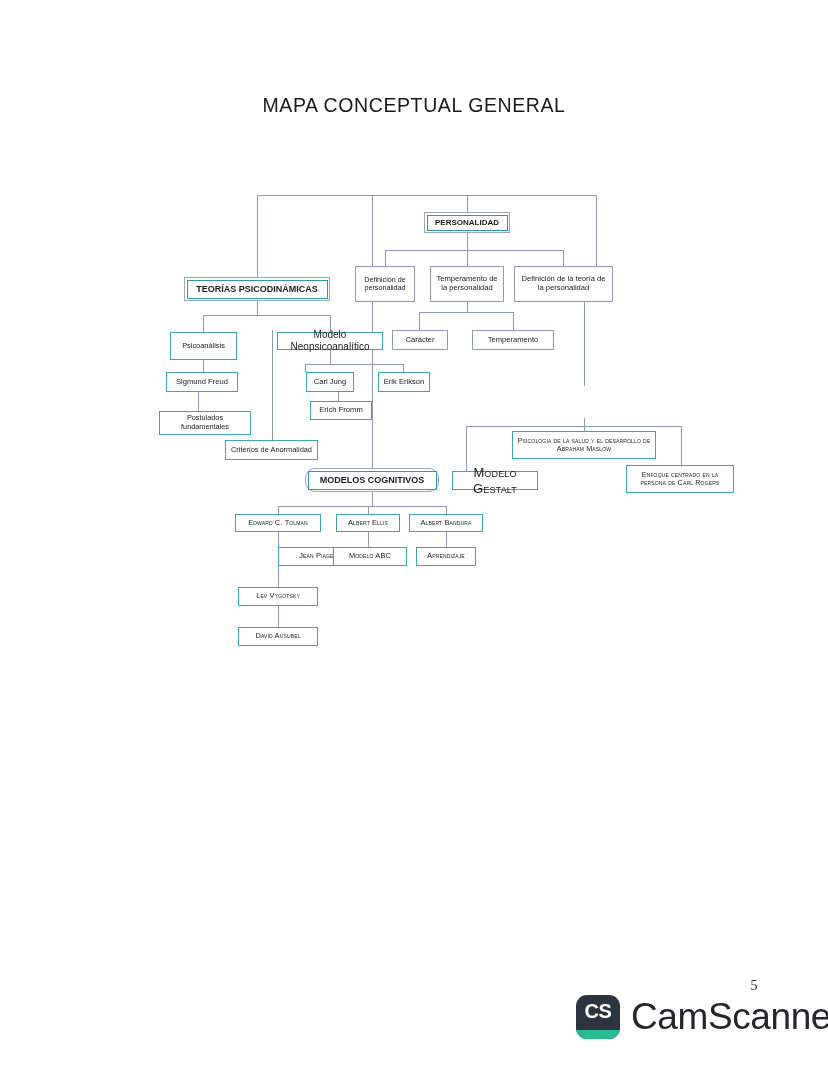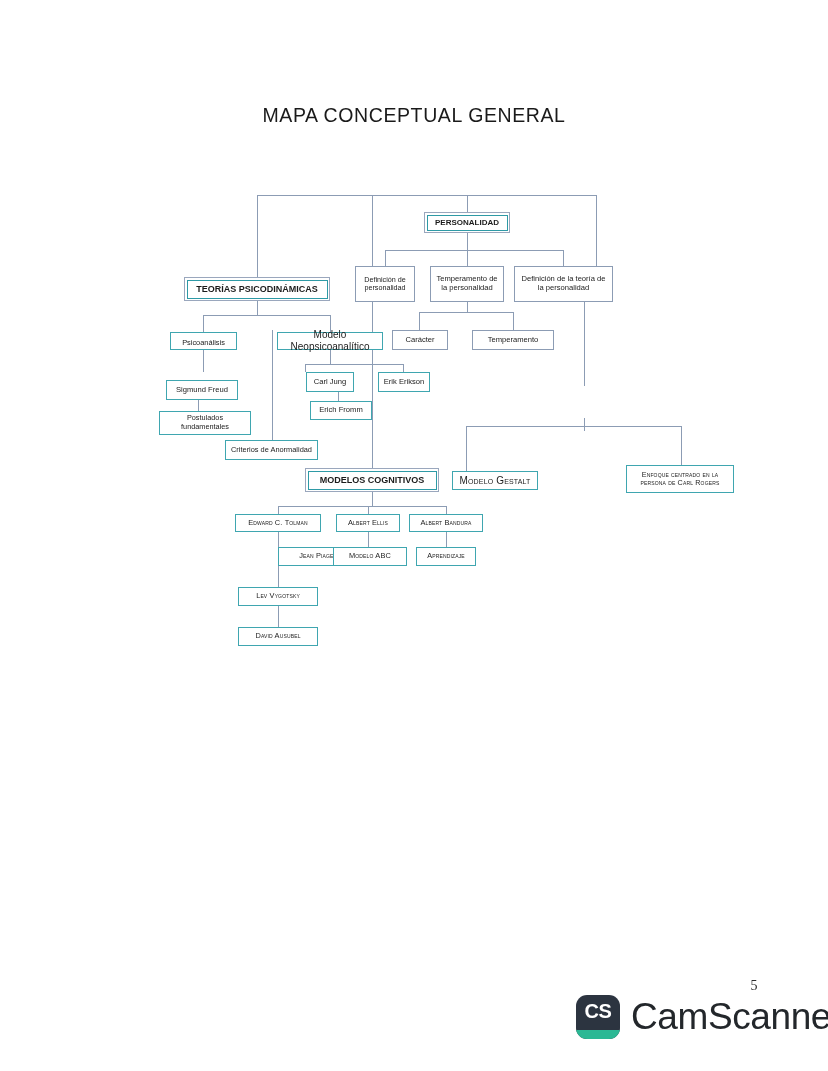--- a/index.html
+++ b/index.html
@@ -19,21 +19,21 @@
     position: absolute;
     left: 0; top: 0;
     width: 828px;
     height: 1071px;
     background: #ffffff;
   }
 
   #page-title {
     position: absolute;
     left: 0;
-    top: 104px;
+    top: 94px;
     width: 828px;
     text-align: center;
     font-size: 19.5px;
     letter-spacing: 0.6px;
     color: #1a1a1a;
     font-family: "Liberation Sans", sans-serif;
     font-weight: 400;
   }
 
   #diagram {
@@ -245,37 +245,37 @@
     </div>
 
     <div class="node plain" style="left:430px; top:266px; width:74px; height:36px; font-size:7.6px;">
       <span>Temperamento de la personalidad</span>
     </div>
 
     <div class="node plain" style="left:514px; top:266px; width:99px; height:36px; font-size:7.6px;">
       <span>Definición de la teoría de la personalidad</span>
     </div>
 
-    <div class="node teal" style="left:170px; top:332px; width:67px; height:18px; font-size:7.4px;align-items:flex-end;">
+    <div class="node teal" style="left:170px; top:332px; width:67px; height:28px; font-size:7.4px;">
       <span>Psicoanálisis</span>
     </div>
 
     <div class="node teal" style="left:277px; top:332px; width:106px; height:18px; font-size:10px;">
       <span>Modelo Neopsicoanalítico</span>
     </div>
 
     <div class="node plain" style="left:392px; top:330px; width:56px; height:20px; font-size:7.6px;">
       <span>Carácter</span>
     </div>
 
     <div class="node plain" style="left:472px; top:330px; width:82px; height:20px; font-size:7.6px;">
       <span>Temperamento</span>
     </div>
 
-    <div class="node teal" style="left:166px; top:372px; width:72px; height:20px; font-size:7.6px;margin-top:8px;">
+    <div class="node teal" style="left:166px; top:372px; width:72px; height:20px; font-size:7.6px;">
       <span>Sigmund Freud</span>
     </div>
 
     <div class="node teal" style="left:306px; top:372px; width:48px; height:20px; font-size:7.6px;">
       <span>Carl Jung</span>
     </div>
 
     <div class="node teal" style="left:378px; top:372px; width:52px; height:20px; font-size:7.6px;align-items:center;">
       <span>Erik Erikson</span>
     </div>
@@ -286,30 +286,33 @@
 
     <div class="node teal" style="left:159px; top:411px; width:92px; height:24px; font-size:7.3px;">
       <span>Postulados fundamentales</span>
     </div>
 
     <div class="node teal" style="left:225px; top:440px; width:93px; height:20px; font-size:7.4px;">
       <span>Criterios de Anormalidad</span>
     </div>
 
 
-
-    <div class="node teal smallcaps" style="left:452px; top:471px; width:86px; height:19px; font-size:10px;">
+    <div class="node teal smallcaps" style="left:512px; top:431px; width:144px; height:28px; font-size:7.2px;">
+      <span>Psicologia de la salud y el desarrollo de Abraham Maslow</span>
+    </div>
+
+    <div class="node teal smallcaps" style="left:452px; top:471px; width:86px; height:19px; font-size:13px;">
       <span>Modelo Gestalt</span>
     </div>
 
     <div class="node teal smallcaps" style="left:626px; top:465px; width:108px; height:28px; font-size:7.2px;">
       <span>Enfoque centrado en la persona de Carl Rogers</span>
     </div>
 
-    <div class="node heading" style="left:305px; top:468px; width:134px; height:24px; font-size:9px;">
+    <div class="node heading" style="left:305px; top:468px; width:134px; height:24px; font-size:9px;border-radius:10px;">
       <span class="inner">MODELOS COGNITIVOS</span>
     </div>
 
     <div class="node teal smallcaps" style="left:235px; top:514px; width:86px; height:18px; font-size:7.4px;">
       <span>Edward C. Tolman</span>
     </div>
 
     <div class="node teal smallcaps" style="left:336px; top:514px; width:64px; height:18px; font-size:7.4px;">
       <span>Albert Ellis</span>
     </div>

